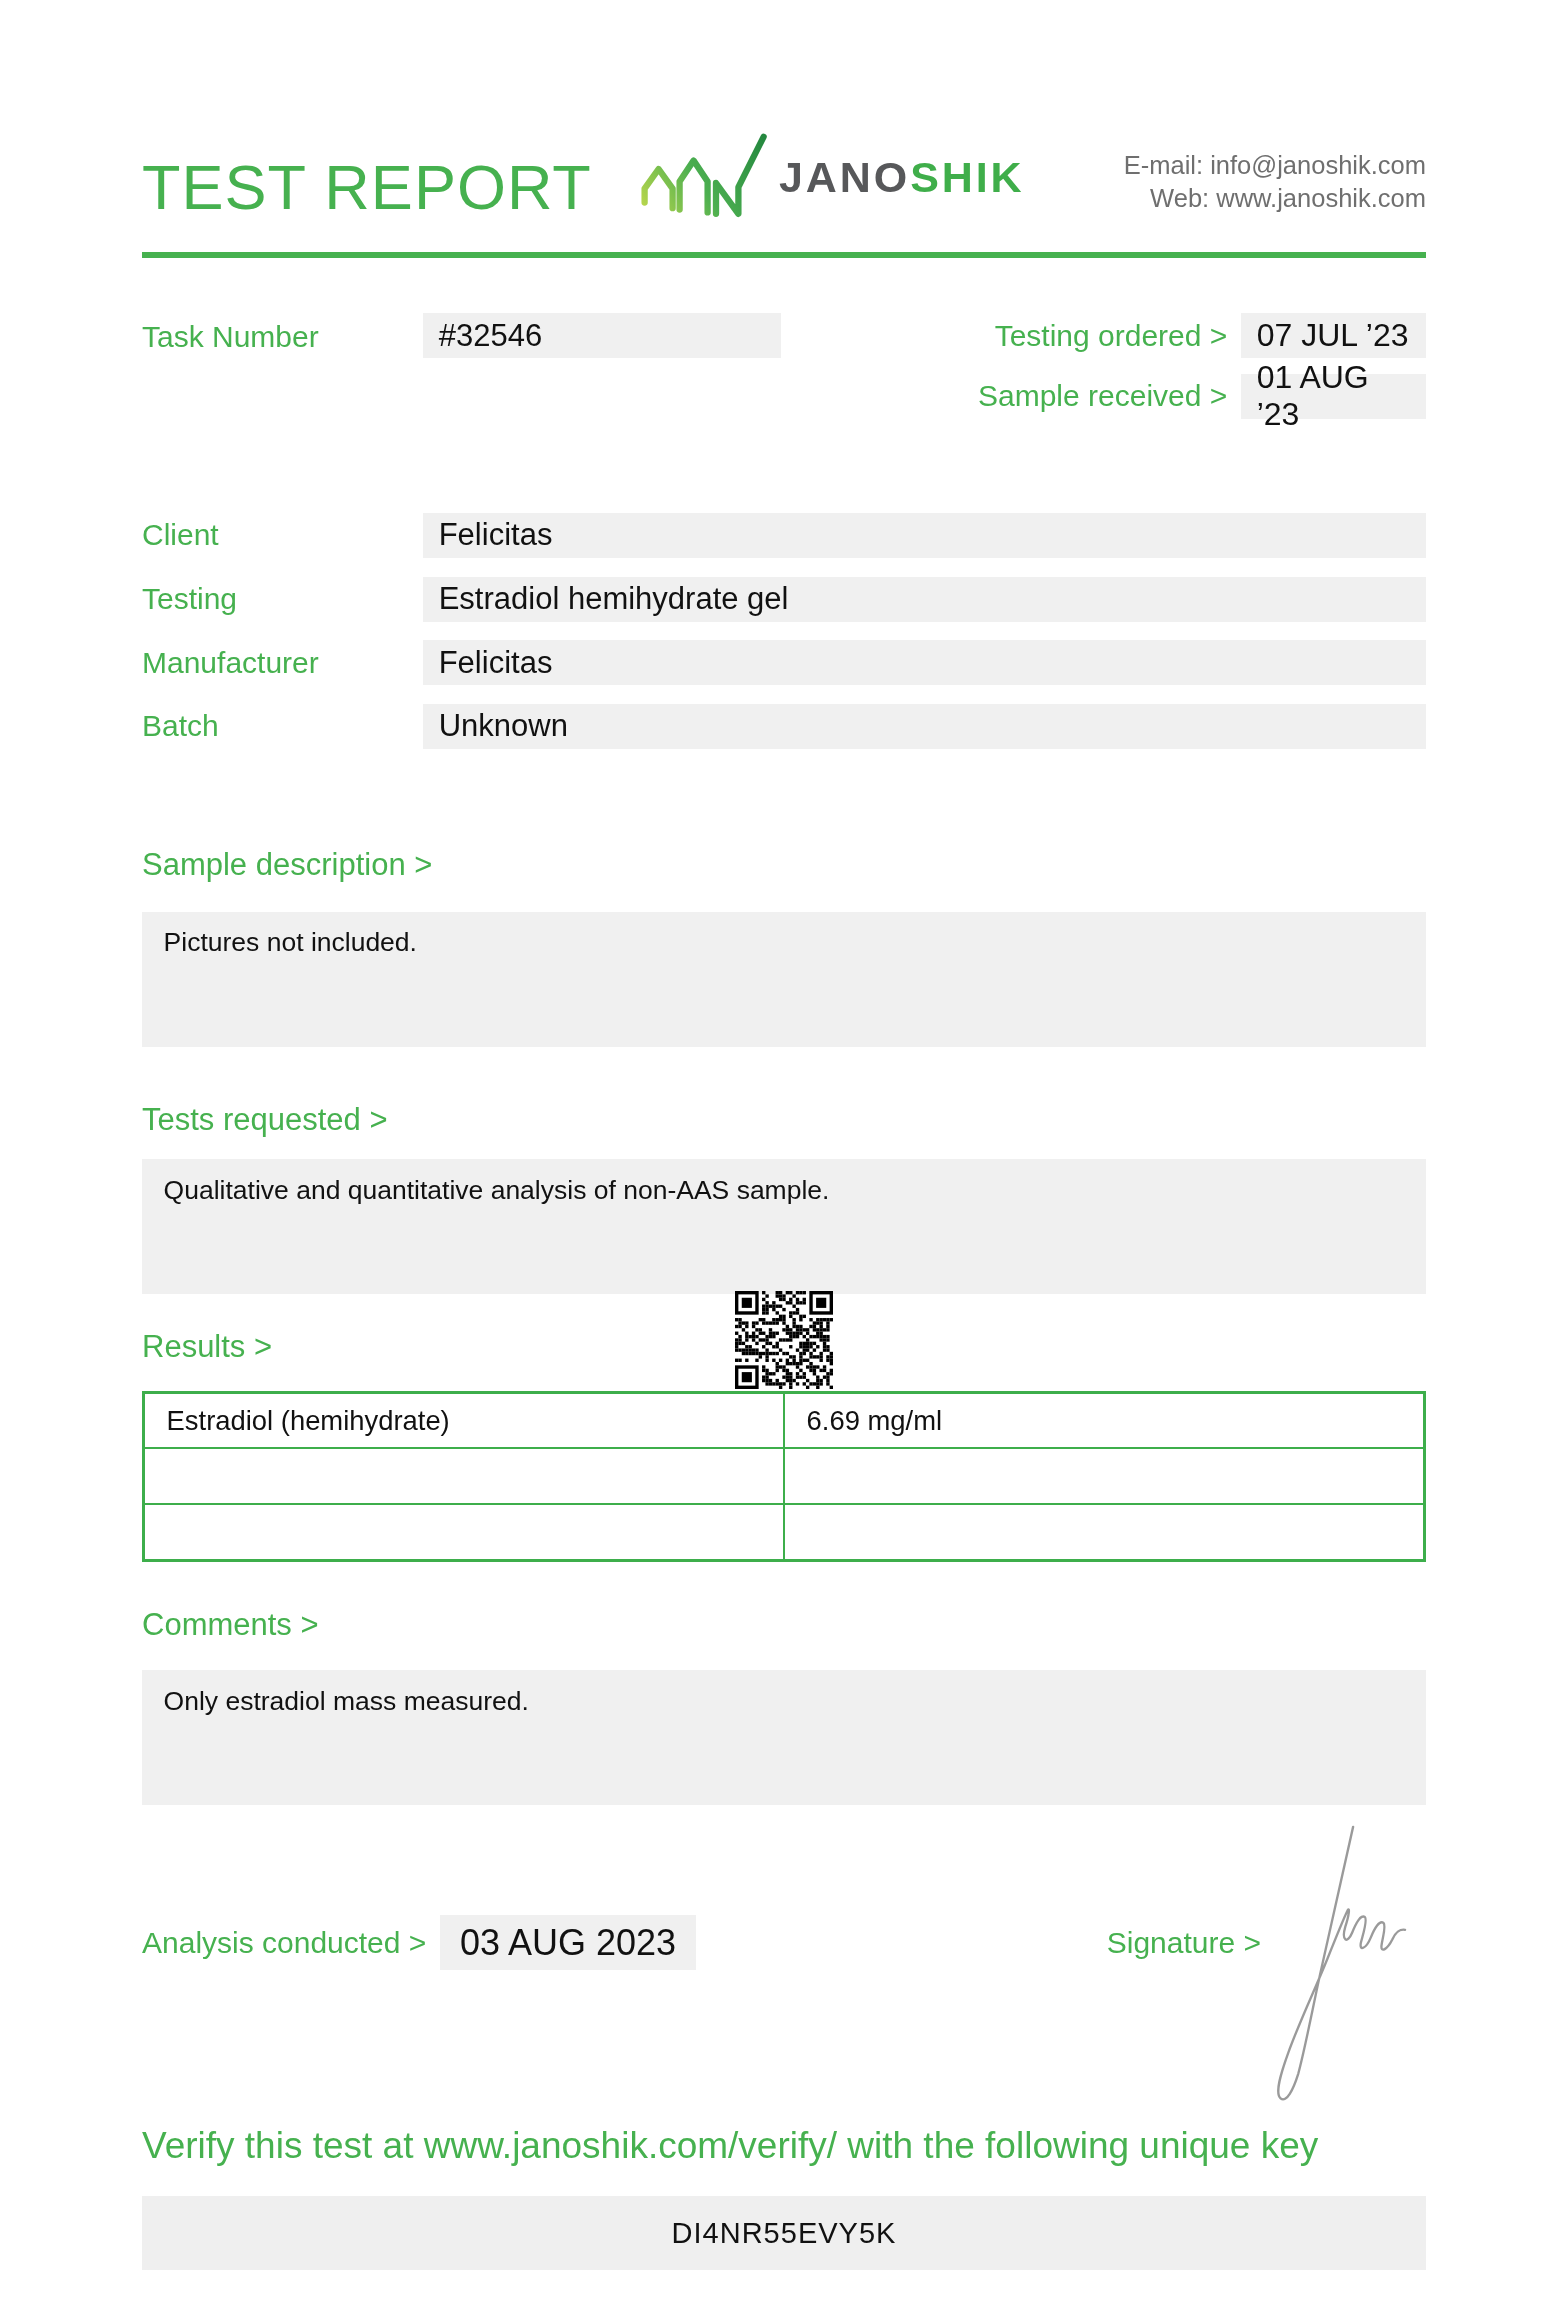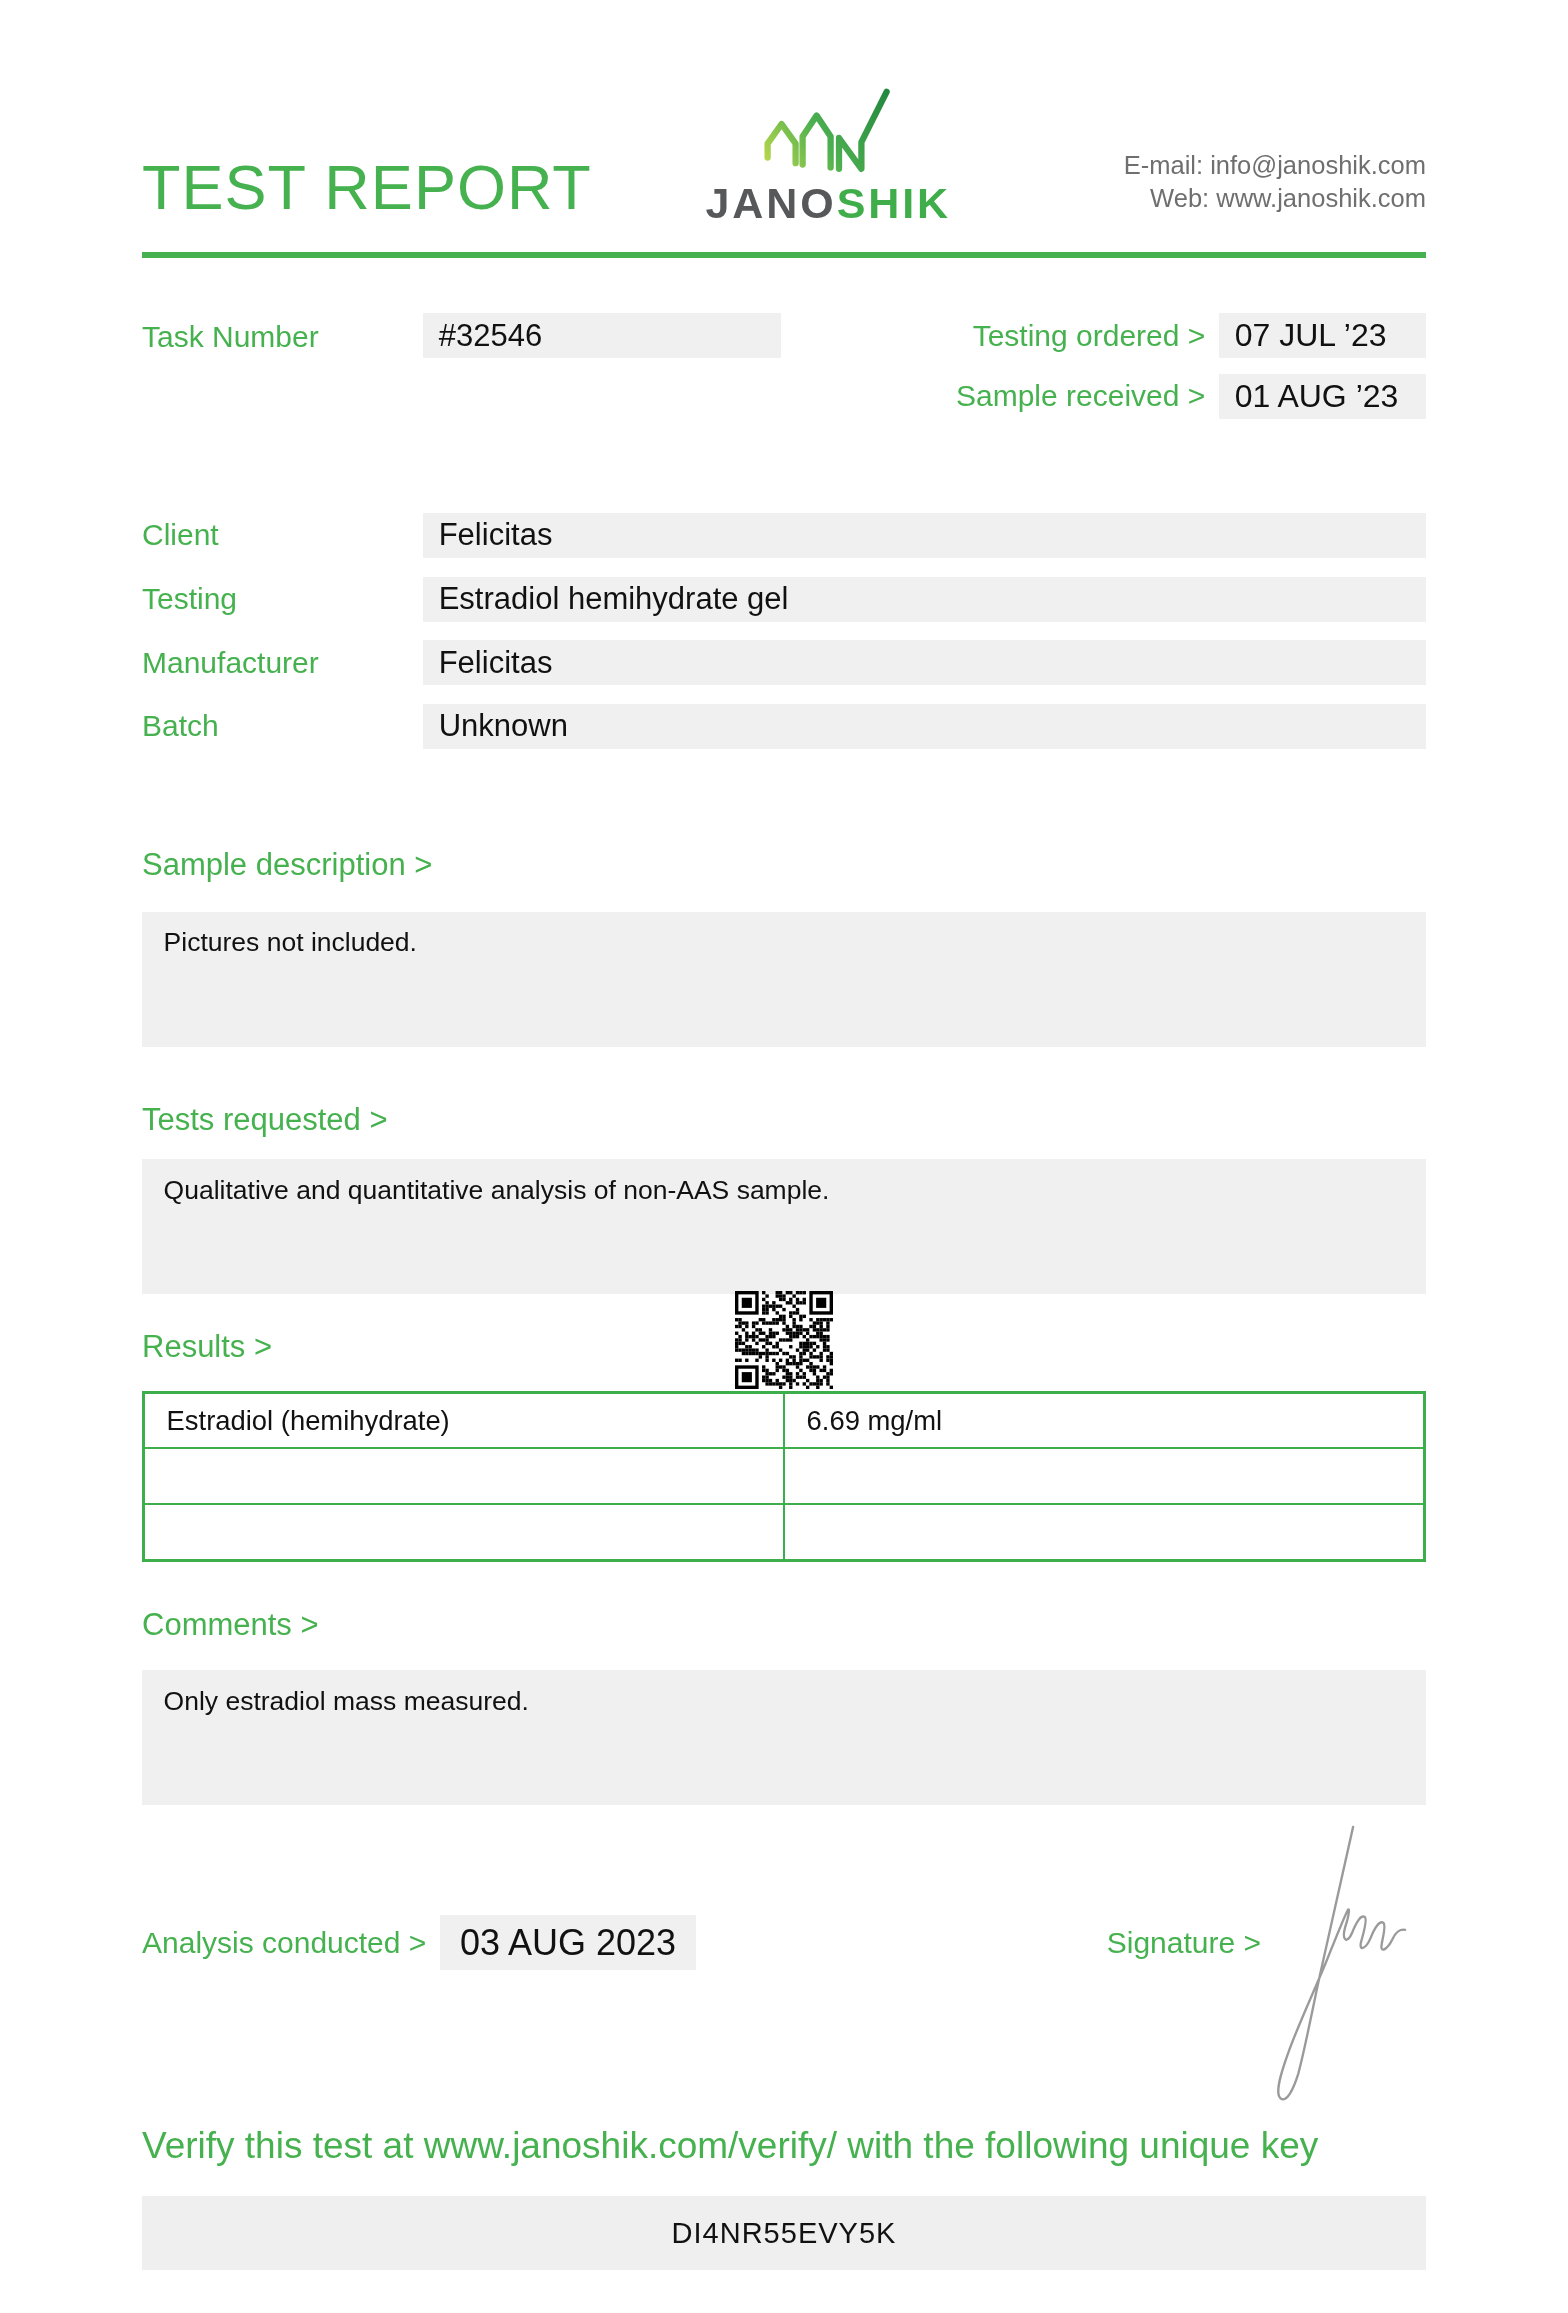--- a/index.html
+++ b/index.html
@@ -4,37 +4,37 @@
 <style>
   * { margin:0; padding:0; box-sizing:border-box; }
   body { background:#ffffff; font-family:"Liberation Sans", sans-serif; }
   .page {
     position:relative; width:1568px; height:2313px; background:#fff;
     padding:0 142px; overflow:hidden; color:#111;
   }
   
   .header { padding-top:69px; height:225px; display:flex; justify-content:space-between; align-items:flex-end; }
   .report-title { font-size:63px; color:#46B14F; line-height:1; letter-spacing:1px; padding-bottom:5.9px; }
-  .logo { display:flex; flex-direction:column; align-items:center; margin-right:59px; }
+  .logo { display:flex; align-items:center; margin-right:59px; }
   .logo-word { font-size:43px; font-weight:bold; letter-spacing:2.9px; line-height:1; margin-top:2px; }
   .logo-jano { color:#57585A; }
   .logo-shik { color:#3FAE4A; }
   .contact { text-align:right; font-size:25.5px; color:#6F6F6F; line-height:33px; padding-bottom:9.8px; }
   .rule { height:5.9px; background:#46B14F; margin-top:27.4px; }
 
   
   .task-row { margin-top:55px; display:flex; align-items:flex-start; }
   .green-label { color:#46B14F; font-size:30px; white-space:nowrap; }
   .val-box { background:#F0F0F0; font-size:31px; color:#111; display:flex; align-items:center; padding:0 15.7px; height:45px; }
   .task-label { width:281px; padding-top:6.9px; }
   .task-value { width:358px; }
   .dates-col { margin-left:auto; display:flex; flex-direction:column; gap:15.7px;justify-content:center; }
   .date-row { display:flex; align-items:center; justify-content:flex-end; }
   .date-row .green-label { margin-right:13.7px; }
-  .date-box { width:207px; font-size:32px; }
+  .date-box { width:185px; font-size:32px; }
 
   
   .details { margin-top:94px; }
   .detail-row { display:flex; align-items:center; margin-bottom:18.6px; }
   .detail-row:last-child { margin-bottom:16px; }
   .detail-label { width:281px; }
   .detail-value { flex:1; }
 
   
   .section-heading { color:#46B14F; font-size:31px; }

